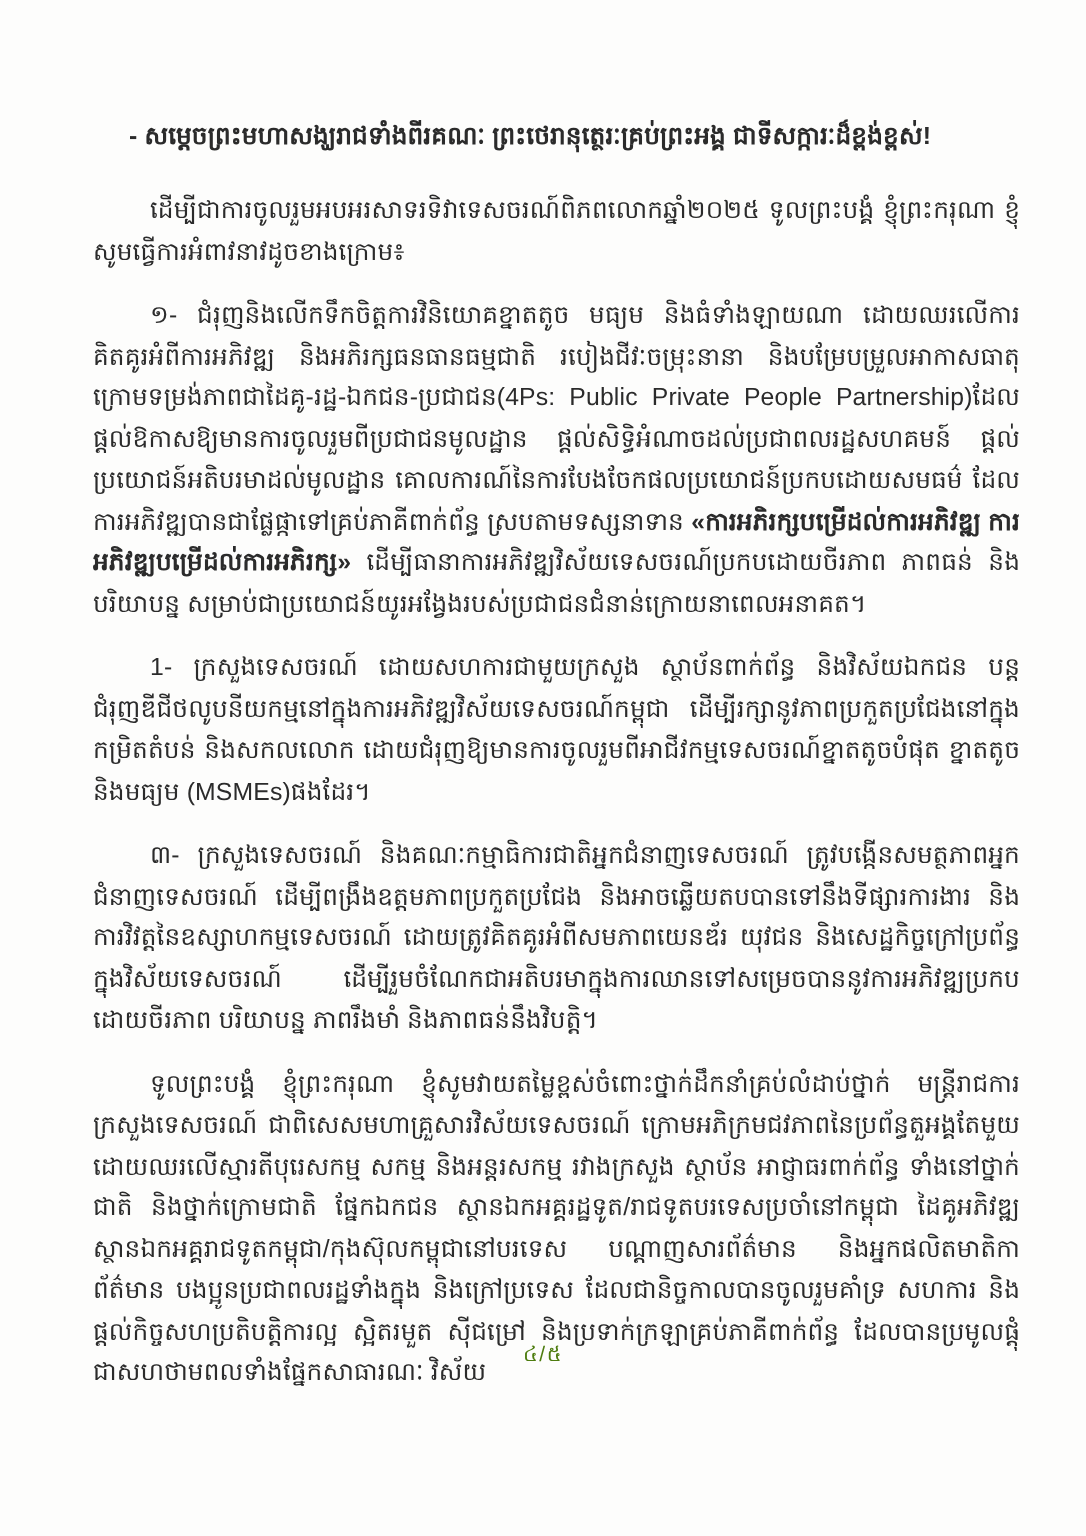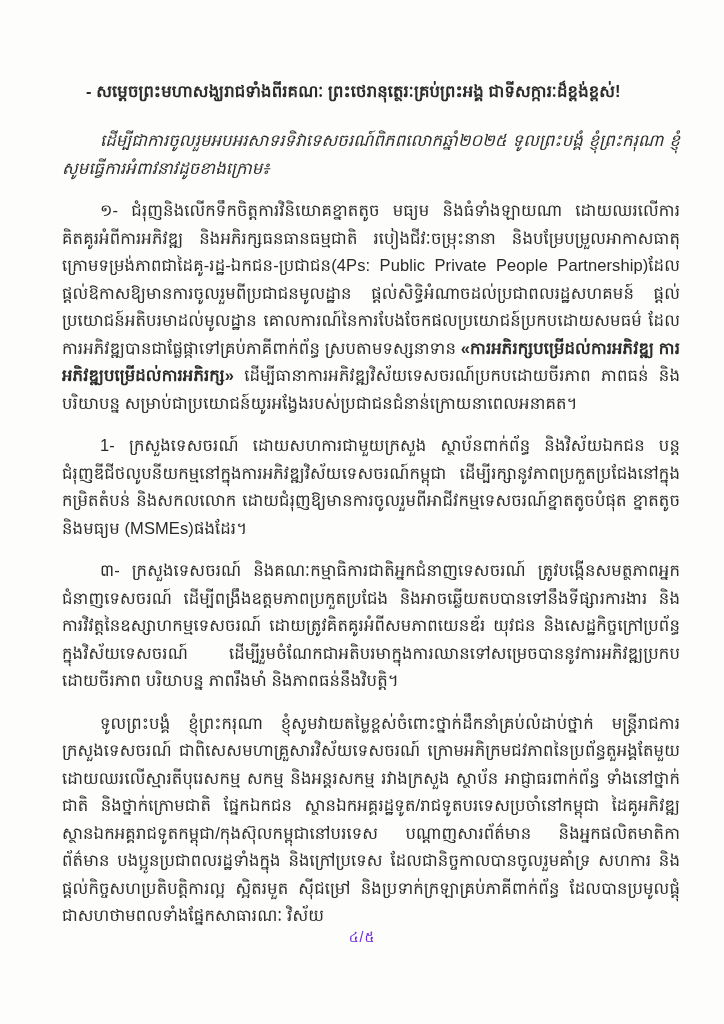--- a/index.html
+++ b/index.html
@@ -37,33 +37,32 @@
   .para {
     margin: 0 0 15px 0;
     font-size: 16.5px;
     line-height: 27.5px;
     text-align: justify;
     text-indent: 38px;
     letter-spacing: 0.1px;
   }
   .para.intro {
     margin-top: 22px;
-    font-style: italic;
   }
   .quote {
     font-weight: 700;
   }
   .page-number {
     position: absolute;
-    top: 928px;
+    top: 893px;
     left: 0;
     right: 0;
     text-align: center;
     font-size: 14px;
-    color: #6d28d9;
+    color: #4d7c0f;
     letter-spacing: 1px;
   }
 </style>
 </head>
 <body>
 
 <div class="page">
 
   <div class="salutations">
     <p>- សម្តេចព្រះមហាសង្ឃរាជទាំងពីរគណៈ ព្រះថេរានុត្ថេរៈគ្រប់ព្រះអង្គ ជាទីសក្ការៈដ៏ខ្ពង់ខ្ពស់!</p>

